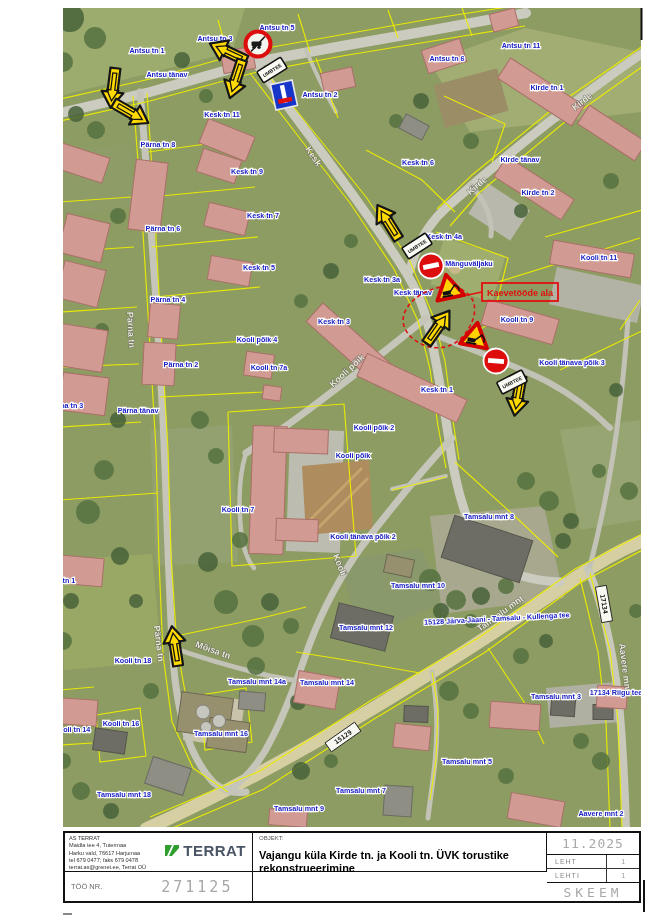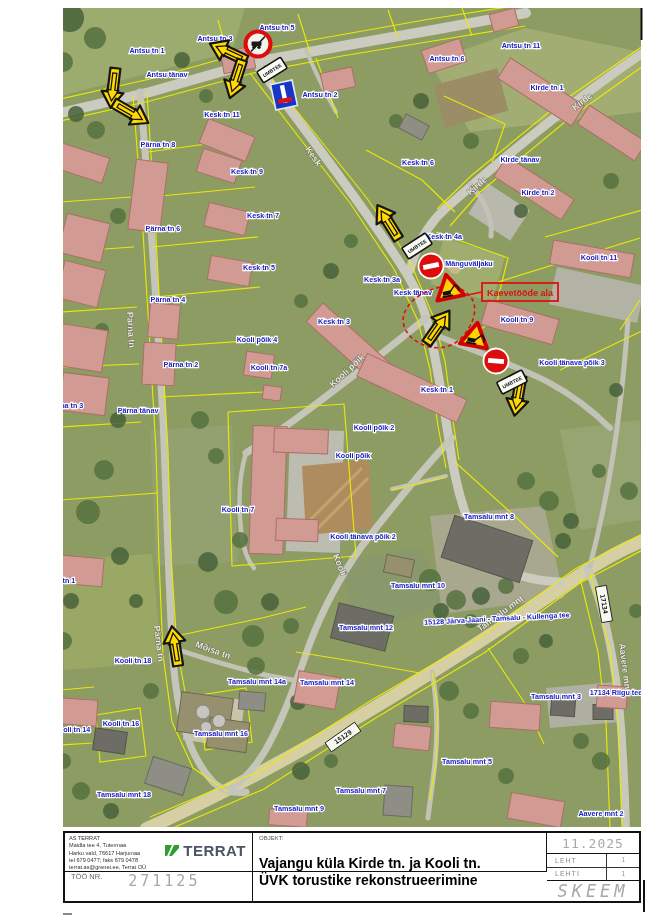--- a/index.html
+++ b/index.html
@@ -16,42 +16,42 @@
   .umb{font:bold 5px "Liberation Sans",sans-serif;fill:#111;text-anchor:middle;}
   .wz{font:bold 9px "Liberation Sans",sans-serif;fill:#e01010;text-anchor:middle;}
 
   
   .tblock{position:absolute;left:63px;top:831px;width:578px;height:72px;
           border:2px solid #111;box-sizing:border-box;background:#fff;
           display:grid;grid-template-columns:188px 294px 1fr;grid-template-rows:39px 1fr;}
   .cell{box-sizing:border-box;position:relative;}
   .c1r1{grid-column:1;grid-row:1;border-right:1.5px solid #111;border-bottom:1.5px solid #111;padding:2px 4px;}
   .c2r1{grid-column:2;grid-row:1;border-right:1.5px solid #111;border-bottom:1.5px solid #111;padding:2px 6px;}
-  .c1r2{grid-column:1;grid-row:2;border-right:1.5px solid #111;display:flex;padding:0 6px;}
+  .c1r2{grid-column:1;grid-row:2;border-right:1.5px solid #111;display:flex;align-items:center;padding:0 6px;gap:45px;}
   .c2r2{grid-column:2;grid-row:2;border-right:1.5px solid #111;padding:2px 6px;}
   .c3{grid-column:3;grid-row:1 / span 2;display:flex;flex-direction:column;justify-content:center;}
   .addr{font-size:5.6px;line-height:1.3;color:#333;width:105px;}
   .logo{position:absolute;right:6px;top:8px;display:flex;align-items:center;gap:2px;}
   .logo-text{font-weight:bold;font-size:15px;color:#4a5566;letter-spacing:.5px;}
   .small-cap{font-size:6px;color:#555;}
-  .objekt-v{font-weight:bold;font-size:14px;line-height:1.2;color:#000;margin-top:14px;width:250px;}
+  .objekt-v{font-weight:bold;font-size:11px;line-height:1.2;color:#000;margin-top:8px;width:250px;}
   .joonis-v{font-size:10.5px;color:#222;margin-top:2px;}
   .toonr-l{font-size:7.5px;color:#666;}
   .toonr-v{font-family:"DejaVu Sans Mono",monospace;font-size:15px;color:#a8a8a8;
-           letter-spacing:3px;margin-left:26px;}
+           letter-spacing:3px;margin-left:14px;}
   .date-row{height:21px;display:flex;align-items:center;justify-content:center;
             border-bottom:1.5px solid #111;font-family:"DejaVu Sans Mono",monospace;
             font-size:13px;color:#a8a8a8;letter-spacing:1px;}
   .leht-row{height:13px;display:flex;align-items:stretch;border-bottom:1px solid #333;font-size:7px;color:#888;}
   .leht-row.last{border-bottom:1.5px solid #111;}
   .leht-l{flex:1.6;display:flex;align-items:center;padding-left:8px;letter-spacing:1px;}
   .leht-v{flex:1;display:flex;align-items:center;justify-content:center;border-left:1px solid #333;
           font-family:"DejaVu Sans Mono",monospace;color:#a0a0a0;}
   .skeem-row{flex:1;display:flex;align-items:center;justify-content:center;
-             font-family:"DejaVu Sans Mono",monospace;font-size:17px;color:#a8a8a8;letter-spacing:4px;font-style:italic;}
+             font-family:"DejaVu Sans Mono",monospace;font-size:13px;color:#a8a8a8;letter-spacing:4px;}
 </style>
 </head>
 <body>
 
 <div id="page">
 
 <svg id="map-svg" width="650" height="919" viewBox="0 0 650 919">
   <defs>
     <clipPath id="mapclip">
           <rect x="63" y="8" width="578" height="819"></rect>

